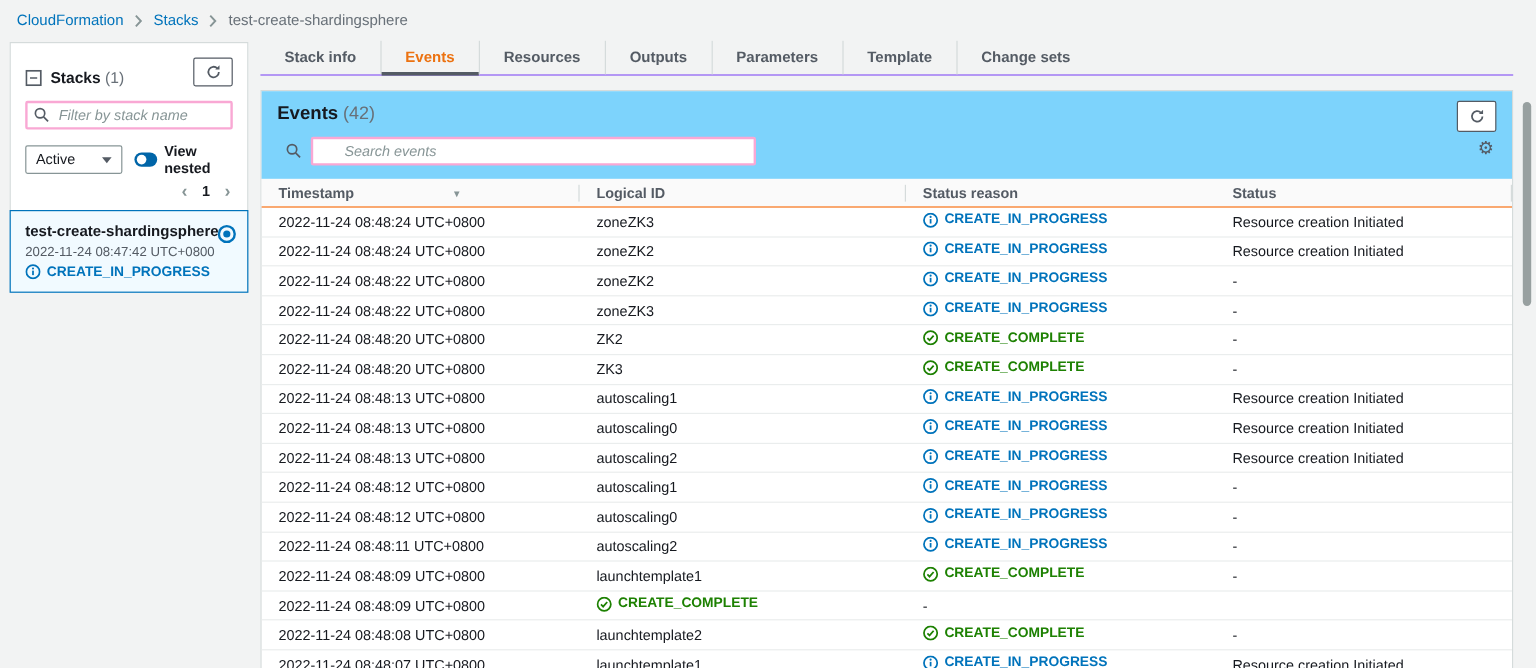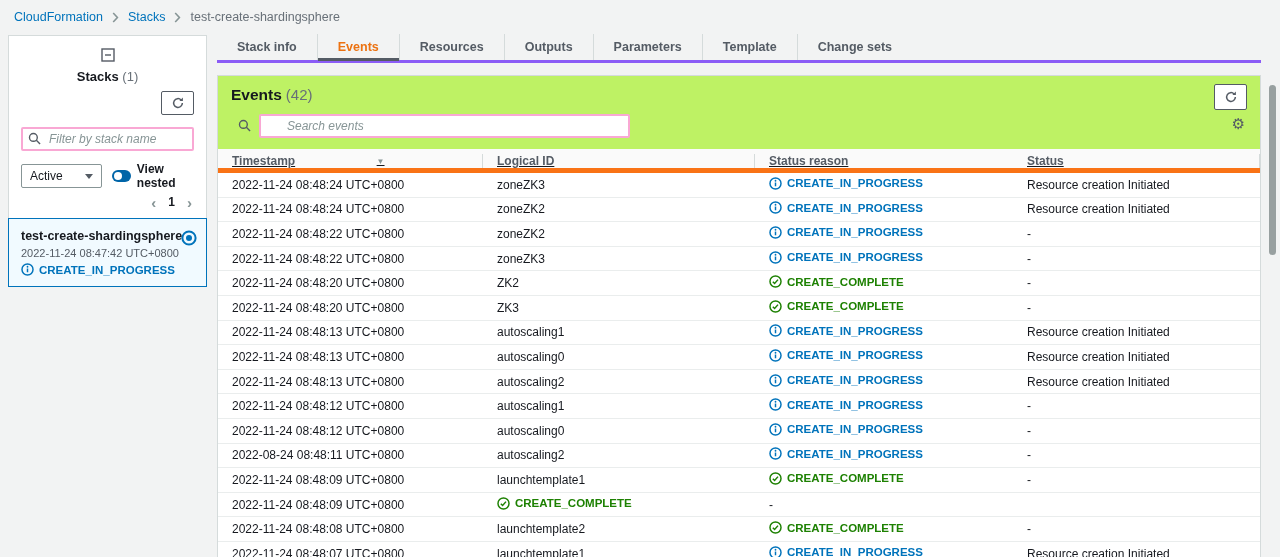--- a/index.html
+++ b/index.html
@@ -13,21 +13,21 @@
     font-size: 12px;
   }
   
   .breadcrumb { position:absolute; top:10px; left:14px; display:flex; align-items:center; gap:9px; font-size:12.5px; }
   .breadcrumb a { color:#0073bb; text-decoration:none; cursor:pointer; }
   .breadcrumb .current { color:#687078; }
   .crumb-sep svg { display:block; }
 
   
   .sidebar { position:absolute; left:8px; top:35px; width:199px; background:#fff; border:1px solid #d5dbdb; }
-  .side-head { display:flex; align-items:center; padding:12px 12px 0 12px; gap:7px;flex-direction:column; }
+  .side-head { display:flex; align-items:flex-end; padding:12px 12px 0 12px; gap:7px; }
   .side-title { font-size:13px; font-weight:bold; }
   .side-count { color:#687078; font-size:13px; font-weight:normal; }
   .btn-refresh { margin-left:auto; width:33px; height:24px; background:#fff; border:1px solid #545b64; border-radius:2px; display:flex; align-items:center; justify-content:center; cursor:pointer; }
   .filter-wrap { position:relative; margin:12px 12px 0 12px; }
   .filter-wrap .mag { position:absolute; left:7px; top:5px; }
   .input { width:100%; height:24px; border:2px solid #f9a8d4; border-radius:2px; font-family:"Liberation Sans",sans-serif; font-size:12px; color:#16191f; padding:0 6px 0 26px; background:#fff; }
   .input::placeholder { font-style:italic; color:#879596; }
   .side-controls { display:flex; align-items:center; margin:11px 12px 0 12px; gap:10px;justify-content:center; }
   .select { width:93px; height:24px; border:1px solid #879596; border-radius:2px; background:#fff; display:flex; align-items:center; padding:0 8px; font-size:12px; cursor:pointer; }
   .caret { margin-left:auto; width:0; height:0; border-left:4px solid transparent; border-right:4px solid transparent; border-top:5px solid #545b64; }
@@ -38,39 +38,39 @@
   .side-pagination { display:flex; align-items:center; justify-content:flex-end; gap:12px; margin:3px 14px 0 12px; height:18px; }
   .pg-chevron { color:#879596; font-size:15px; line-height:1; cursor:pointer; font-weight:bold; }
   .pg-num { font-size:12px; font-weight:bold; cursor:pointer; }
   .stack-card { margin:7px -1px -1px -1px; border:1px solid #0073bb; background:#f1faff; padding:9px 10px 10px 12px; position:relative; cursor:pointer; }
   .stack-name { font-size:12.5px; font-weight:bold; line-height:16px; }
   .stack-time { font-size:11px; color:#545b64; margin-top:3px; }
   .stack-status { display:flex; align-items:center; gap:5px; margin-top:4px; color:#0073bb; font-size:11.5px; font-weight:bold; }
   .radio { position:absolute; right:9px; top:11px; }
 
   
-  .tabstrip { position:absolute; left:217px; top:34px; width:1044px; height:29px; display:flex; border-bottom:3px solid #8b5cf6; }
+  .tabstrip { position:absolute; left:217px; top:34px; width:1044px; height:29px; display:flex; border-bottom:1px solid #8b5cf6; }
   .tab { display:flex; align-items:center; padding:0 20px; font-size:12.5px; font-weight:bold; color:#545b64; cursor:pointer; position:relative; }
   .tab + .tab { border-left:1px solid #d5dbdb; }
   .tab.active { color:#ec7211; }
   .tab.active::after { content:""; position:absolute; left:0; right:0; bottom:-1px; height:3px; background:#545b64; }
 
   
   .panel { position:absolute; left:217px; top:75px; width:1044px; height:500px; background:#fff; border:1px solid #d5dbdb; }
-  .panel-head { background:#bef264; padding:10px 16px 0 13px; position:relative; }
+  .panel-head { background:#7dd3fc; padding:10px 16px 0 13px; position:relative; }
   .panel-title { font-size:15.5px; font-weight:bold; }
   .panel-count { font-size:15px; color:#687078; font-weight:normal; margin-left:4px; }
   .panel-refresh { position:absolute; top:8px; right:13px; width:33px; height:26px; }
   .gear { position:absolute; top:40px; right:15px; font-size:15px; color:#545b64; cursor:pointer; line-height:1; }
   .search-wrap { position:relative; margin-top:10px; width:399px; padding-bottom:11px;padding-left:28px; }
   .search-wrap .mag { position:absolute; left:7px; top:5px; }
 
   
   .tgrid { display:grid; grid-template-columns:265px 272px 258px 1fr; align-items:center; }
-  .thead { background:#fafafa; height:24px; border-bottom:5px solid #f97316;text-decoration:underline; }
+  .thead { background:#fafafa; height:24px; border-bottom:1px solid #f97316; }
   .th { font-size:12px; font-weight:bold; color:#545b64; padding-left:14px; height:24px; display:flex; align-items:center; }
   .th .divline { margin-left:auto; width:1px; height:14px; background:#d5dbdb; }
   .sort-arrow { margin-left:auto; margin-right:16px; font-size:8px; color:#879596; }
   .trow { height:24.6px; border-bottom:1px solid #eaeded; }
   .td { padding-left:14px; font-size:12px; color:#16191f; overflow:hidden; white-space:nowrap; }
   .status { display:inline-flex; align-items:center; gap:5px; font-size:11.5px; font-weight:bold; cursor:pointer; }
   .status.in-progress { color:#0073bb; }
   .status.complete { color:#1d8102; }
   .status svg { flex:0 0 auto; }
 
@@ -368,21 +368,21 @@
                 <circle cx="8" cy="8" r="6.8" fill="none" stroke="#0073bb" stroke-width="1.8"></circle>
                 <rect x="7.1" y="6.8" width="1.8" height="4.6" fill="#0073bb"></rect>
                 <circle cx="8" cy="4.6" r="1.1" fill="#0073bb"></circle>
               </svg>
             </span>
             <span>CREATE_IN_PROGRESS</span>
           </span></div>
         <div class="td">-</div>
       </div>
       <div class="tgrid trow">
-        <div class="td">2022-08-24 08:48:11 UTC+0800</div>
+        <div class="td">2022-11-24 08:48:11 UTC+0800</div>
         <div class="td">autoscaling2</div>
         <div class="td"><span class="status in-progress">
             <span style="display:flex;">
               <svg width="13" height="13" viewBox="0 0 16 16">
                 <circle cx="8" cy="8" r="6.8" fill="none" stroke="#0073bb" stroke-width="1.8"></circle>
                 <rect x="7.1" y="6.8" width="1.8" height="4.6" fill="#0073bb"></rect>
                 <circle cx="8" cy="4.6" r="1.1" fill="#0073bb"></circle>
               </svg>
             </span>
             <span>CREATE_IN_PROGRESS</span>

